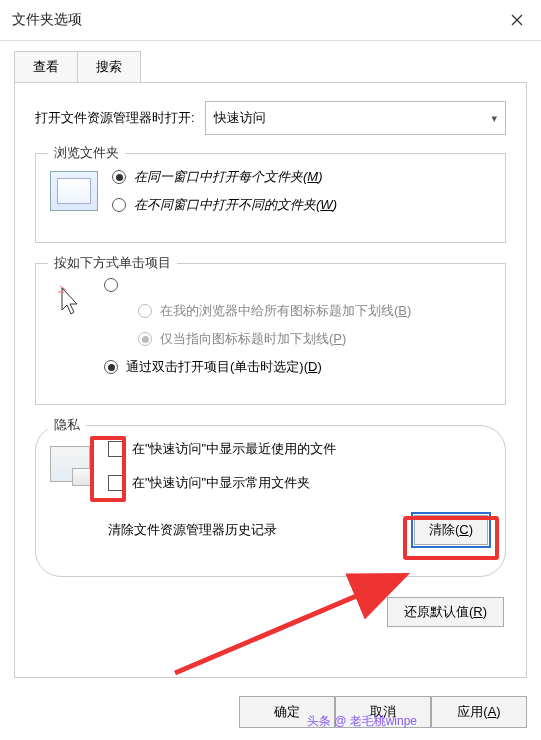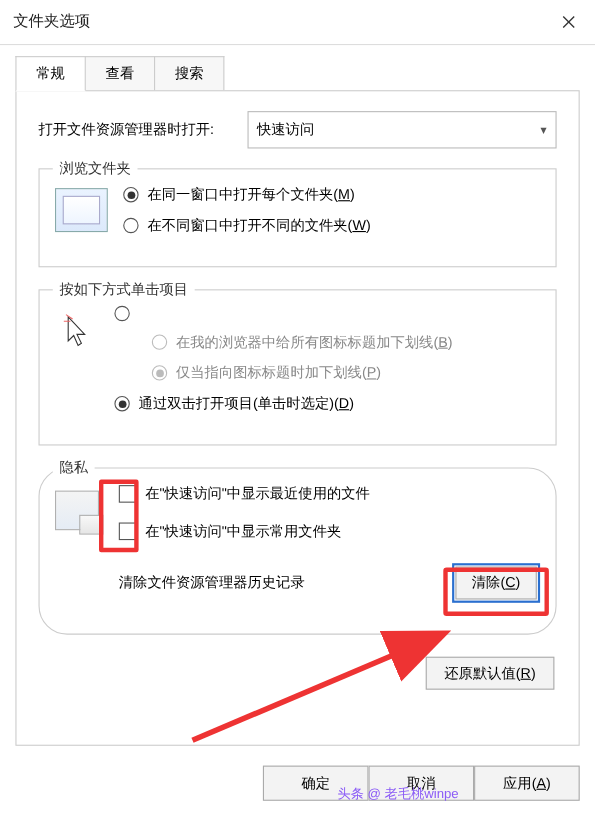--- a/index.html
+++ b/index.html
@@ -10,27 +10,27 @@
 .titlebar .close { width: 24px; height: 24px; display: flex; align-items: center; justify-content: center; cursor: pointer; }
 .titlebar .close svg { stroke: #333; stroke-width: 1.2; }
 
 .tabs { display: flex; padding: 10px 14px 0 14px; align-items: flex-end; font-size: 14px; }
 .tab { padding: 6px 18px; border: 1px solid #ccc; border-bottom: none; background: #f7f7f7; cursor: pointer; margin-right: -1px; position: relative; }
 .tab.active { background: #fff; z-index: 2; border-bottom: 1px solid #fff; margin-bottom: -1px; }
 .tab-panel-border { border: 1px solid #ccc; margin: 0 14px 0 14px; padding: 18px 20px 24px 20px; height: 596px; position: relative; }
 
 .row { display: flex; align-items: center; gap: 10px; margin-bottom: 18px; }
 .row-label { white-space: nowrap; }
-.select { flex: 1; border: 1px solid #bbb; height: 28px; display: flex; align-items: center; justify-content: space-between; padding: 16px 8px; background: #fff; cursor: pointer; margin-left: 20px; }
+.select { flex: 1; border: 1px solid #bbb; height: 28px; display: flex; align-items: center; justify-content: space-between; padding: 16px 8px; background: #fff; cursor: pointer; }
 .select .chev { font-size: 11px; color: #555; }
 
 .fieldset { border: 1px solid #ccc; position: relative; padding: 14px 14px 28px 14px; margin-bottom: 20px; }
 .fieldset .legend { position: absolute; top: -10px; left: 12px; background: #fff; padding: 0 6px; font-size: 13px; color: #333; }
 
-.browse-row { display: flex; align-items: center; gap: 14px; }
+.browse-row { display: flex; align-items: center; gap: 14px; font-style: italic; }
 .browse-icon { width: 48px; height: 40px; border: 1px solid #8aa; background: linear-gradient(#eaf3ff, #dce9fb); display:flex; align-items:center; justify-content:center; }
 .browse-icon-inner { width: 34px; height: 26px; background: linear-gradient(#fff, #eef5ff); border: 1px solid #aac; }
 .radio-col { display: flex; flex-direction: column; gap: 10px; }
 .radio-item { display: flex; align-items: center; gap: 8px; cursor: pointer; }
 .radio { width: 14px; height: 14px; border: 1px solid #555; border-radius: 50%; display: inline-flex; align-items: center; justify-content: center; background:#fff; }
 .radio.checked::after { content: ""; width: 7px; height: 7px; background: #333; border-radius: 50%; }
 .radio.disabled { border-color: #bbb; }
 .radio.disabled.checked::after { background: #bbb; }
 .underline-key { text-decoration: underline; }
 
@@ -72,21 +72,20 @@
   <span class="title">文件夹选项</span>
   <span class="close">
     <svg width="12" height="12" viewBox="0 0 12 12">
         <line x1="1" y1="1" x2="11" y2="11"></line>
         <line x1="11" y1="1" x2="1" y2="11"></line>
       </svg>
   </span>
 </div>
 
 <div class="tabs">
-  <div class="tab active">常规</div>
   <div class="tab">查看</div>
   <div class="tab">搜索</div>
 </div>
 
 <div class="tab-panel-border">
 
   <div class="row">
     <span class="row-label">打开文件资源管理器时打开:</span>
     <div class="select">
       <span>快速访问</span>

